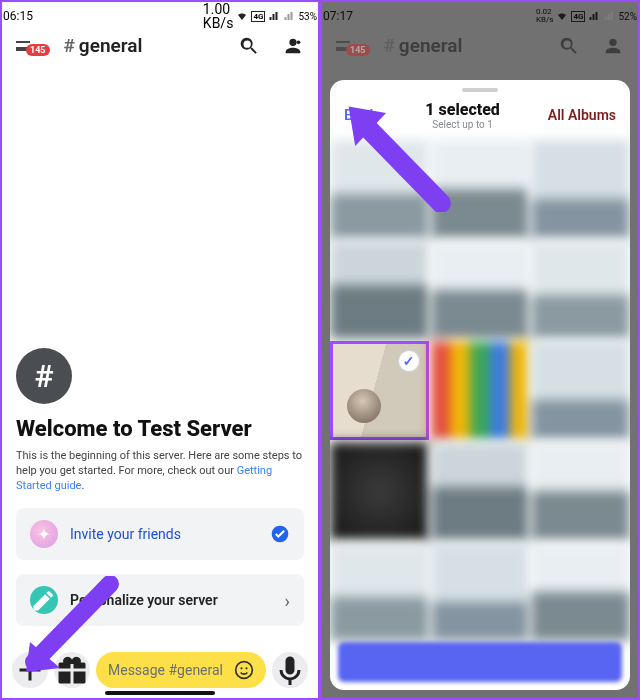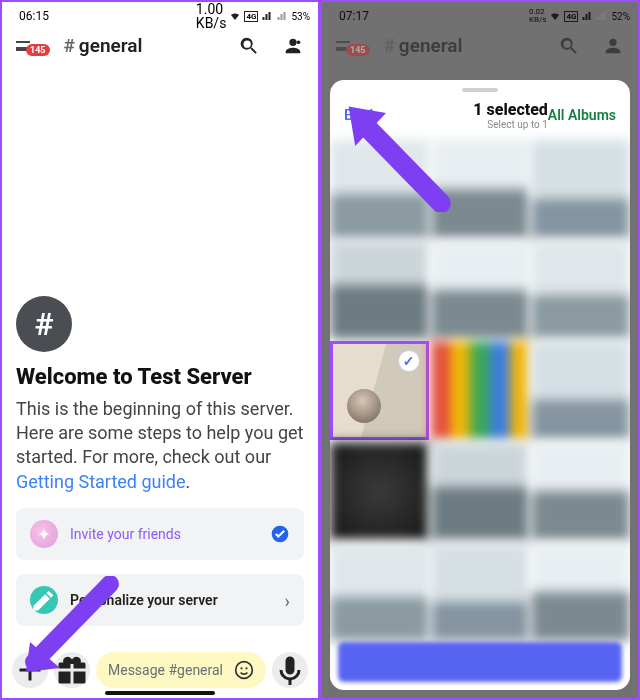--- a/index.html
+++ b/index.html
@@ -12,21 +12,21 @@
   .phone {
     width: 320px; height: 700px;
     border: 2px solid #9b4dff;
     position: relative;
     overflow: hidden;
     background: #fff;
   }
   .phone.right { background: #8a8a8a; }
   .statusbar {
     display: flex; justify-content: space-between; align-items: center;
-    font-size: 12px; padding: 6px 8px 2px; height: 24px; margin-left: 9px;
+    font-size: 12px; padding: 6px 1px 2px; height: 24px;
   }
   .statusbar .icons { display: flex; gap: 3px; align-items: center; font-size: 10px; }
   .statusbar .icons span { display: inline-block; }
   .header {
     display: flex; align-items: center; gap: 10px;
     padding: 8px 14px;
   }
   .menu-pill {
     display: flex; align-items: center; position: relative;
   }
@@ -50,48 +50,48 @@
   .iconbtn { width: 22px; height: 22px; color: #333; }
   svg { display: block; width: 100%; height: 100%; }
 
   .welcome-area { position: absolute; bottom: 60px; left: 0; right: 0; padding: 12px 14px; }
   .hash-circle {
     width: 56px; height: 56px; border-radius: 50%; background: #4a4d52;
     display: flex; align-items: center; justify-content: center;
     color: #fff; font-size: 32px; font-weight: 600; margin-bottom: 12px;
   }
   .welcome-title { font-size: 22px; font-weight: 800; color: #111; margin-bottom: 8px; }
-  .welcome-text { font-size: 18px; color: #444; line-height: 1.35; }
+  .welcome-text { font-size: 11px; color: #444; line-height: 1.35; }
   .welcome-text .link { color: #3b82f6; }
   .card {
     background: #f2f3f5; border-radius: 8px; padding: 12px 14px;
     display: flex; align-items: center; gap: 12px; margin-top: 14px;
   }
   .card .icon-c {
     width: 28px; height: 28px; border-radius: 50%;
     display: flex; align-items: center; justify-content: center; font-size: 16px;
   }
   .card.invite .icon-c { background: radial-gradient(circle at 40% 40%, #fbc3e4, #da9be1); color:#fff; }
   .card.personalize .icon-c { background: #38c6b4; color:#fff; }
-  .card .label { color: #8b5cf6; font-size: 14px; flex: 1; }
+  .card .label { color: #1d4ed8; font-size: 14px; flex: 1; }
   .card.personalize .label { color: #222; font-weight: 600; }
   .card .check { color:#2563eb; font-size: 18px; }
   .card .chev { color:#666; font-size: 18px; }
 
   .composer {
     position: absolute; bottom: 10px; left: 0; right: 0;
     display: flex; align-items: center; gap: 6px; padding: 0 10px;
   }
   .circlebtn {
     width: 36px; height: 36px; border-radius: 50%;
     background: #ececee; display:flex; align-items:center; justify-content:center;
     color:#222; font-size: 20px;
   }
   .msgbox {
-    flex: 1; background: #fef9c3; border-radius: 20px;
+    flex: 1; background: #fde047; border-radius: 20px;
     padding: 8px 12px; display:flex; align-items:center; gap:8px;
   }
   .msgbox .ph { color:#6b6f76; font-size: 14px; flex:1; }
 
   .homebar { position:absolute; bottom:3px; left:50%; transform:translateX(-50%); width:110px; height:4px; background:#111; border-radius:2px; }
 
   
   .arrow { position: absolute; pointer-events: none; z-index: 50; }
   .arrow svg { width: 100%; height: 100%; }
 
@@ -102,24 +102,24 @@
     background:#fff; border-radius:14px; overflow:hidden;
   }
   .sheet-handle {
     width:36px; height:4px; background:#cfcfd4; border-radius:2px;
     margin: 8px auto 4px;
   }
   .sheet-head {
     display:flex; align-items:center; padding: 4px 14px 10px;
   }
   .sheet-head .back { color:#4f6df5; font-weight:600; font-size:15px; }
-  .sheet-head .center { flex:1; text-align:right; }
+  .sheet-head .center { flex:1; text-align:center; }
   .sheet-head .title { font-weight:800; font-size:16px; color:#111; }
   .sheet-head .sub { font-size:10px; color:#858a92; }
-  .sheet-head .albums { color:#15803d; font-weight:600; font-size:14px; }
+  .sheet-head .albums { color:#7f1d1d; font-weight:600; font-size:14px; }
   .grid {
     display:grid; grid-template-columns: 1fr 1fr 1fr;
     gap:2px; padding: 0 0 48px;
   }
   .cell { position:relative; aspect-ratio:1/1; overflow:hidden; }
   .cell.blur { filter: blur(6px); }
   .cell div.fill { width:100%; height:100%; }
   .selected-cell { border: 3px solid #9b4dff; }
   .check-bubble {
     position:absolute; top:6px; right:6px; width:22px; height:22px;

